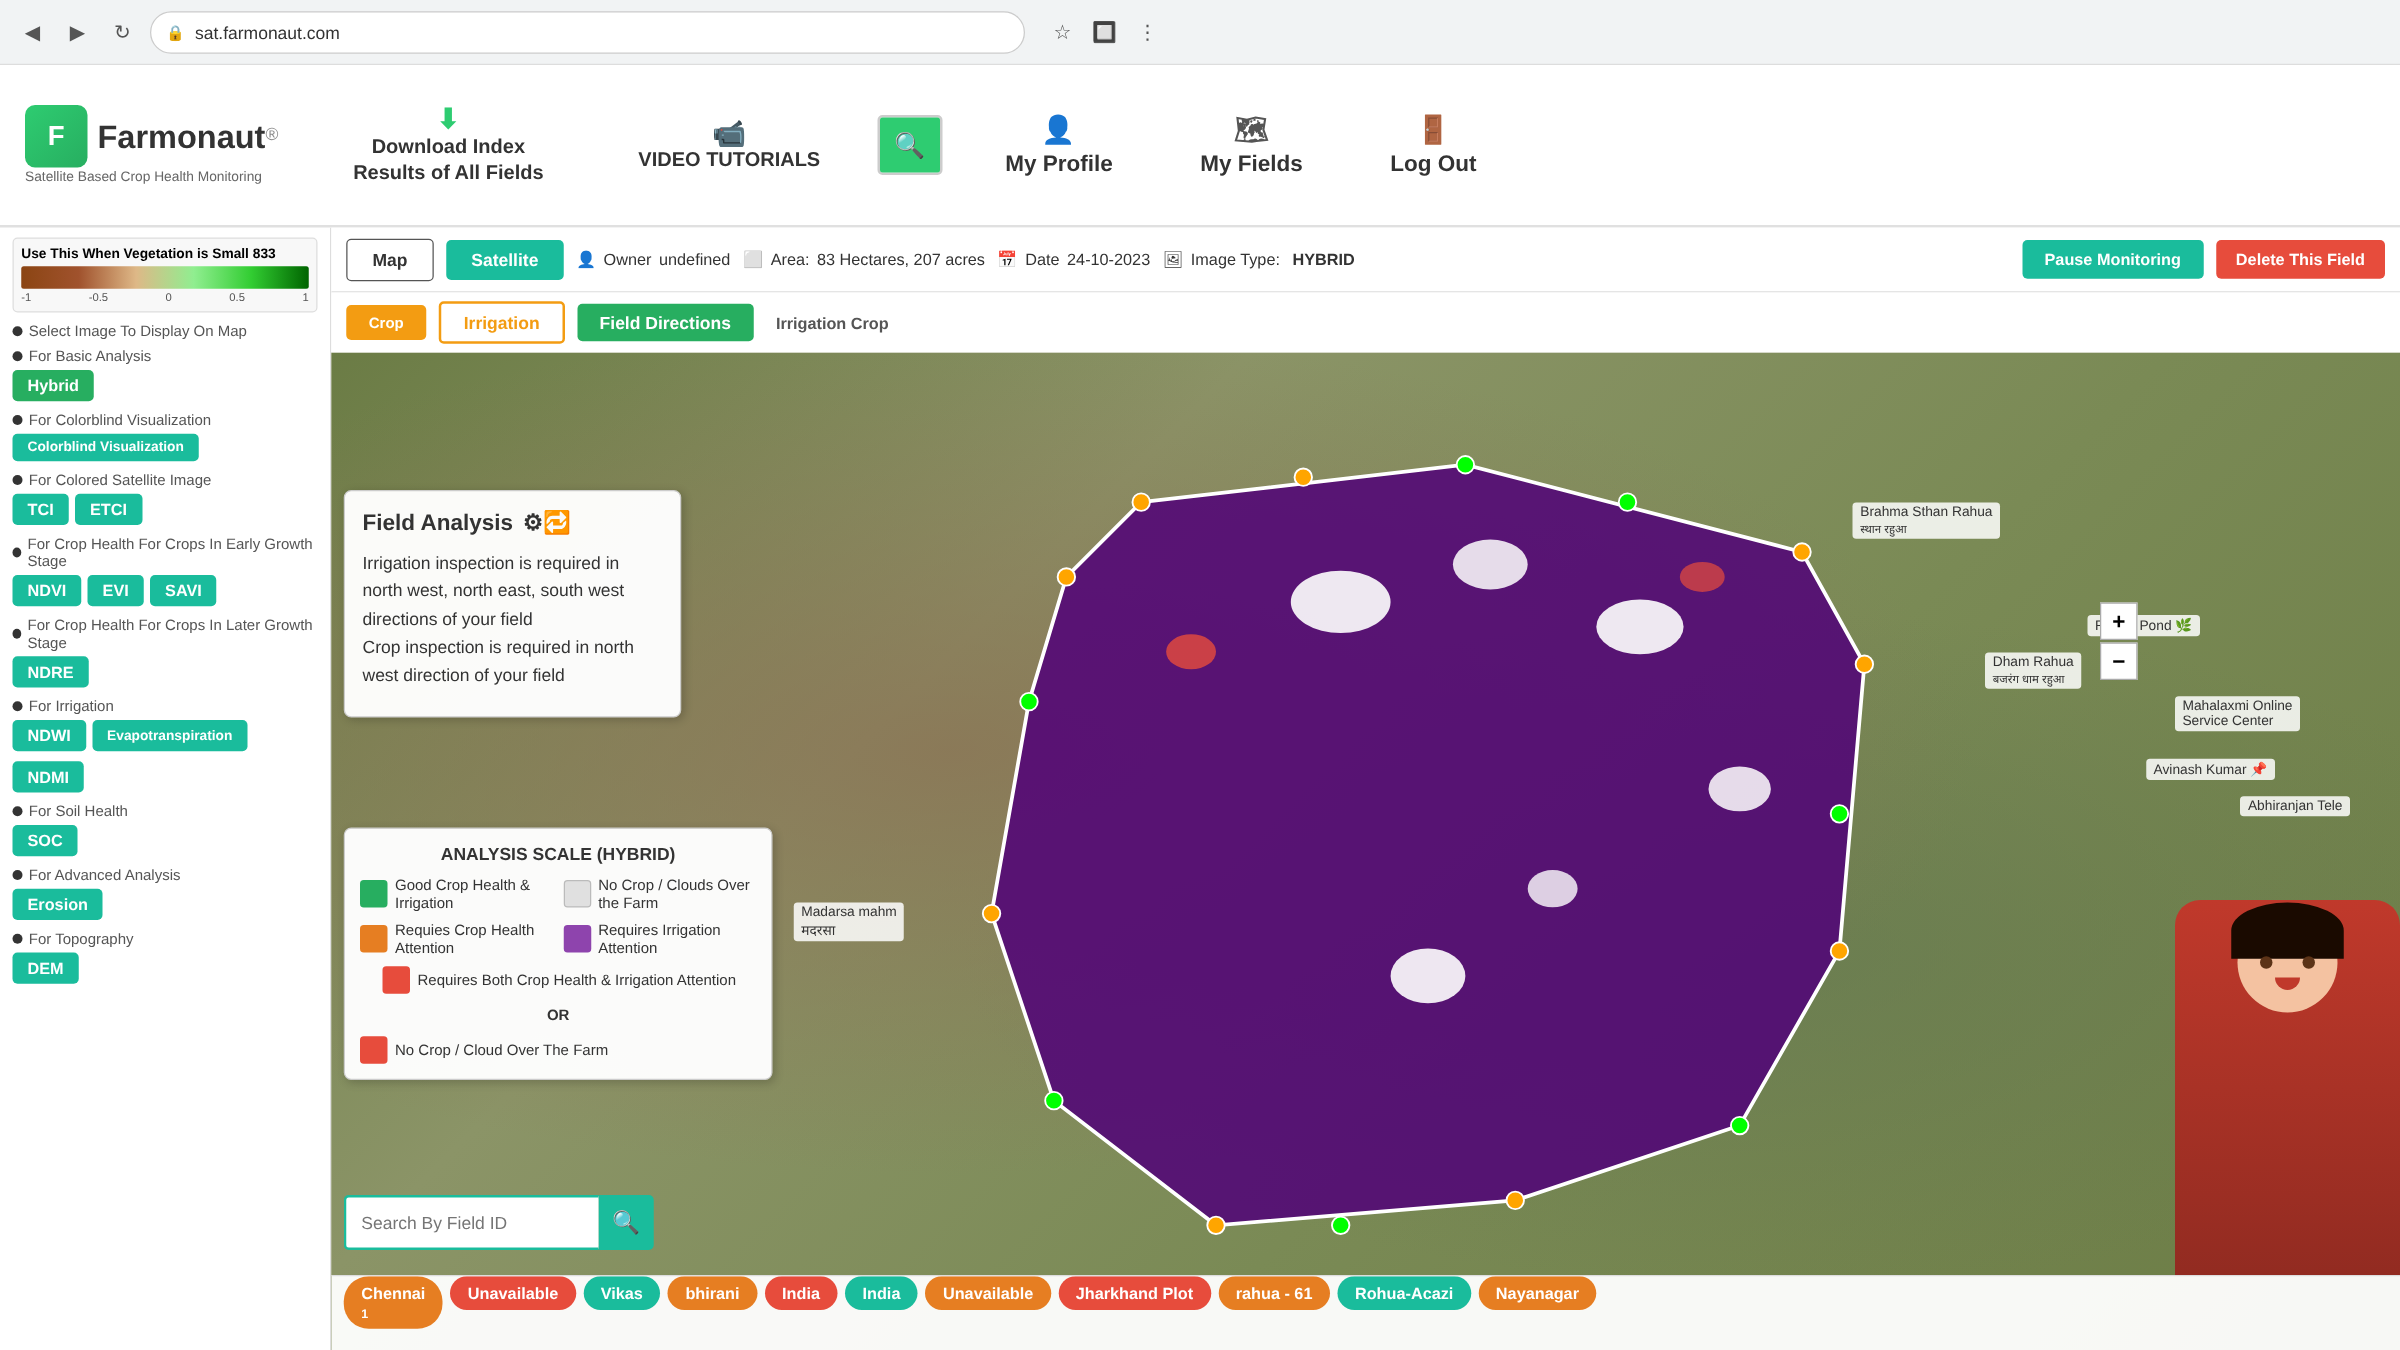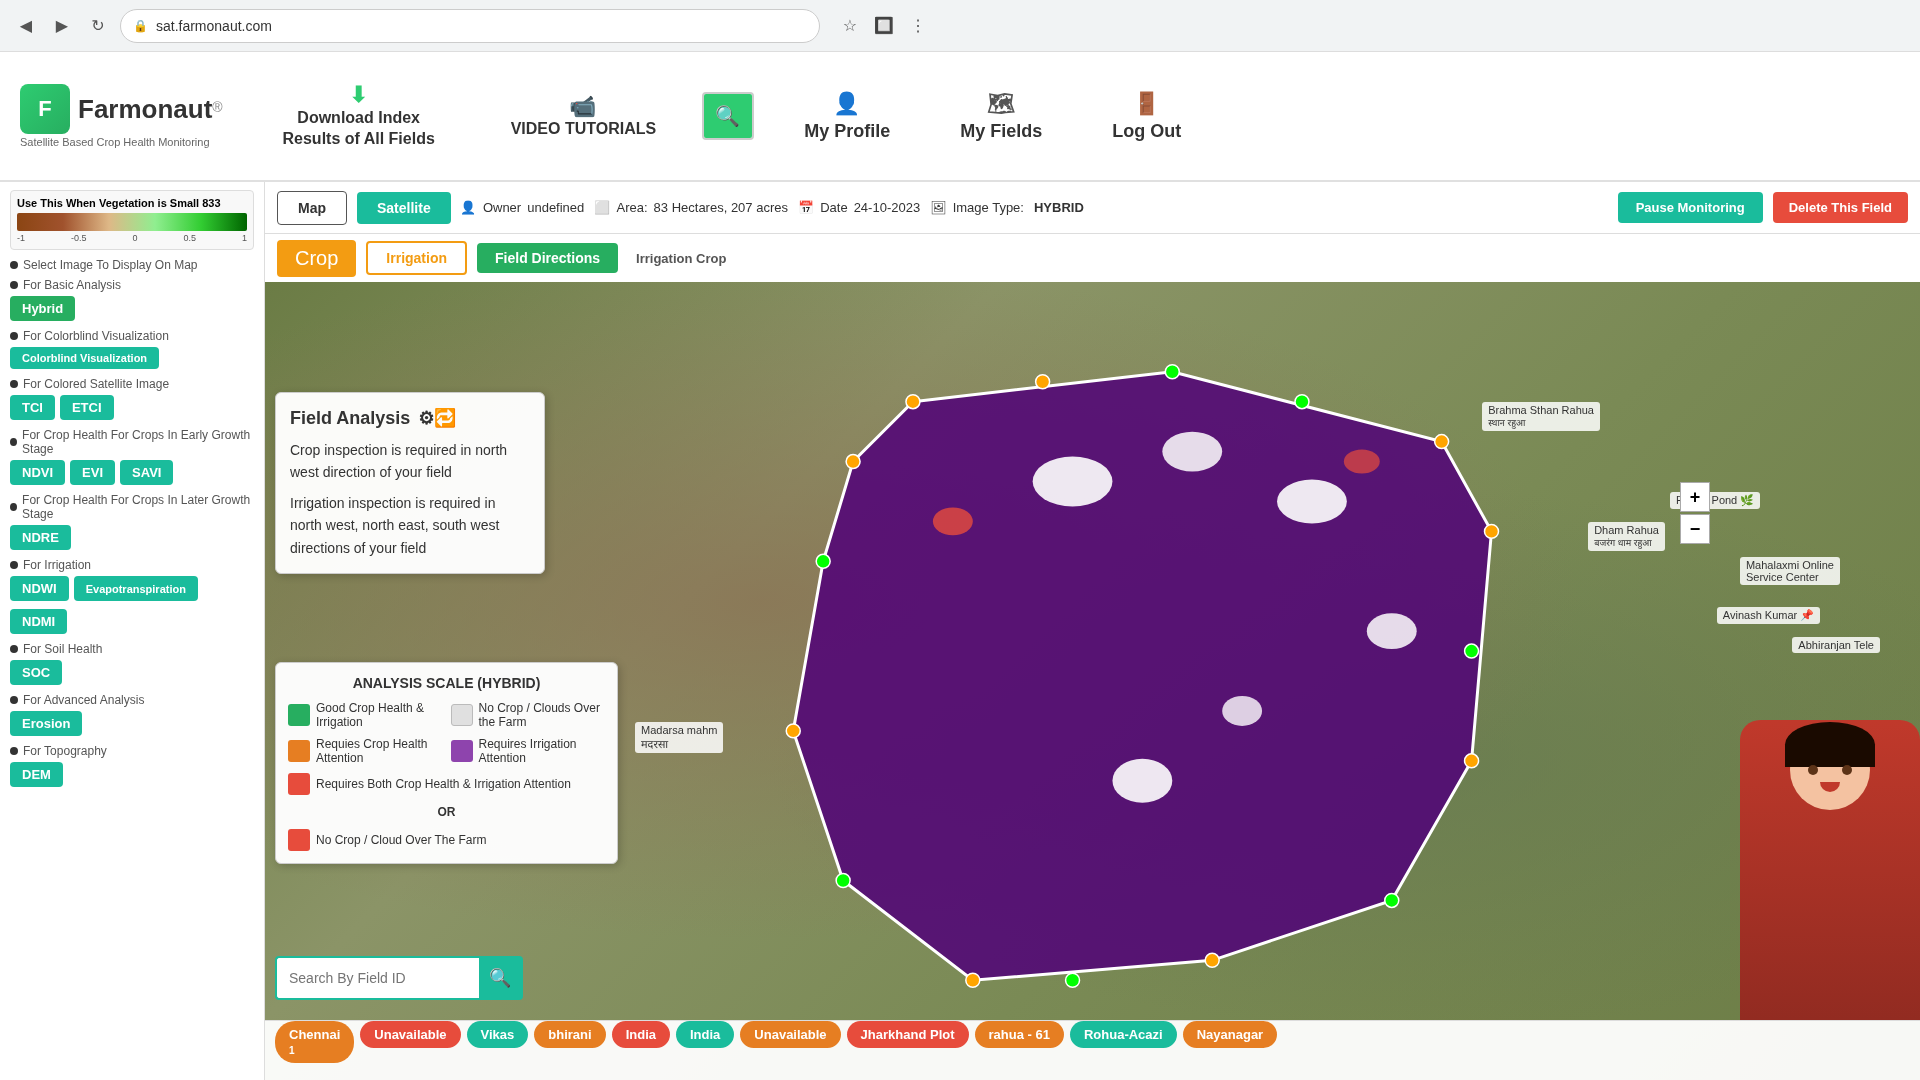--- a/index.html
+++ b/index.html
@@ -191,21 +191,21 @@
 
     
     .map-toolbar-2 {
       position: absolute; top: 52px; left: 0; right: 0;
       height: 48px;
       background: rgba(255,255,255,0.9);
       display: flex; align-items: center; gap: 10px;
       padding: 0 12px;
       z-index: 10;
     }
-    .crop-btn { background: #f39c12; color: #fff; border: none; border-radius: 4px; padding: 7px 18px; font-size: 20px; font-weight: 400; cursor: pointer; }
+    .crop-btn { background: #f39c12; color: #fff; border: none; border-radius: 4px; padding: 7px 18px; font-size: 12px; font-weight: 700; cursor: pointer; }
     .irrigation-btn { background: transparent; border: 2px solid #f39c12; color: #f39c12; border-radius: 4px; padding: 7px 18px; font-size: 14px; font-weight: 600; cursor: pointer; }
     .field-dir-btn { background: #27ae60; color: #fff; border: none; border-radius: 4px; padding: 7px 18px; font-size: 14px; font-weight: 600; cursor: pointer; }
 
     
     .map-bg {
       position: absolute; top: 100px; left: 0; right: 0; bottom: 0;
       background: #8B9467;
       overflow: hidden;
     }
 
@@ -614,22 +614,22 @@
         <div class="map-label" style="top:355px;right:40px;">Abhiranjan Tele</div>
         <div class="map-label" style="top:440px;left:370px;">Madarsa mahm<br>मदरसा</div>
       </div>
 
       <div class="analysis-panel">
         <div class="analysis-title">
           <span>Field Analysis</span>
           <span>⚙🔁</span>
         </div>
         <div class="analysis-body">
+          <p>Irrigation inspection is required in north west, north east, south west directions of your field</p>
           <p style="margin-bottom:8px;">Crop inspection is required in north west direction of your field</p>
-          <p>Irrigation inspection is required in north west, north east, south west directions of your field</p>
         </div>
       </div>
 
       <div class="scale-panel">
         <div class="scale-title">ANALYSIS SCALE (HYBRID)</div>
         <div class="scale-grid">
           <div class="scale-item">
             <div class="scale-color" style="background:#27ae60;"></div>
             <span>Good Crop Health &amp; Irrigation</span>
           </div>
@@ -638,21 +638,21 @@
             <span>No Crop / Clouds Over the Farm</span>
           </div>
           <div class="scale-item">
             <div class="scale-color" style="background:#e67e22;"></div>
             <span>Requies Crop Health Attention</span>
           </div>
           <div class="scale-item">
             <div class="scale-color" style="background:#8e44ad;"></div>
             <span>Requires Irrigation Attention</span>
           </div>
-          <div class="scale-item" style="grid-column:1/-1;">
+          <div class="scale-item" style="grid-column:1/-1;margin-left:18px;">
             <div class="scale-color" style="background:#e74c3c;"></div>
             <span>Requires Both Crop Health &amp; Irrigation Attention</span>
           </div>
           <div class="scale-divider">OR</div>
           <div class="scale-item" style="grid-column:1/-1;">
             <div class="scale-color" style="background:#e74c3c;"></div>
             <span>No Crop / Cloud Over The Farm</span>
           </div>
         </div>
       </div>

